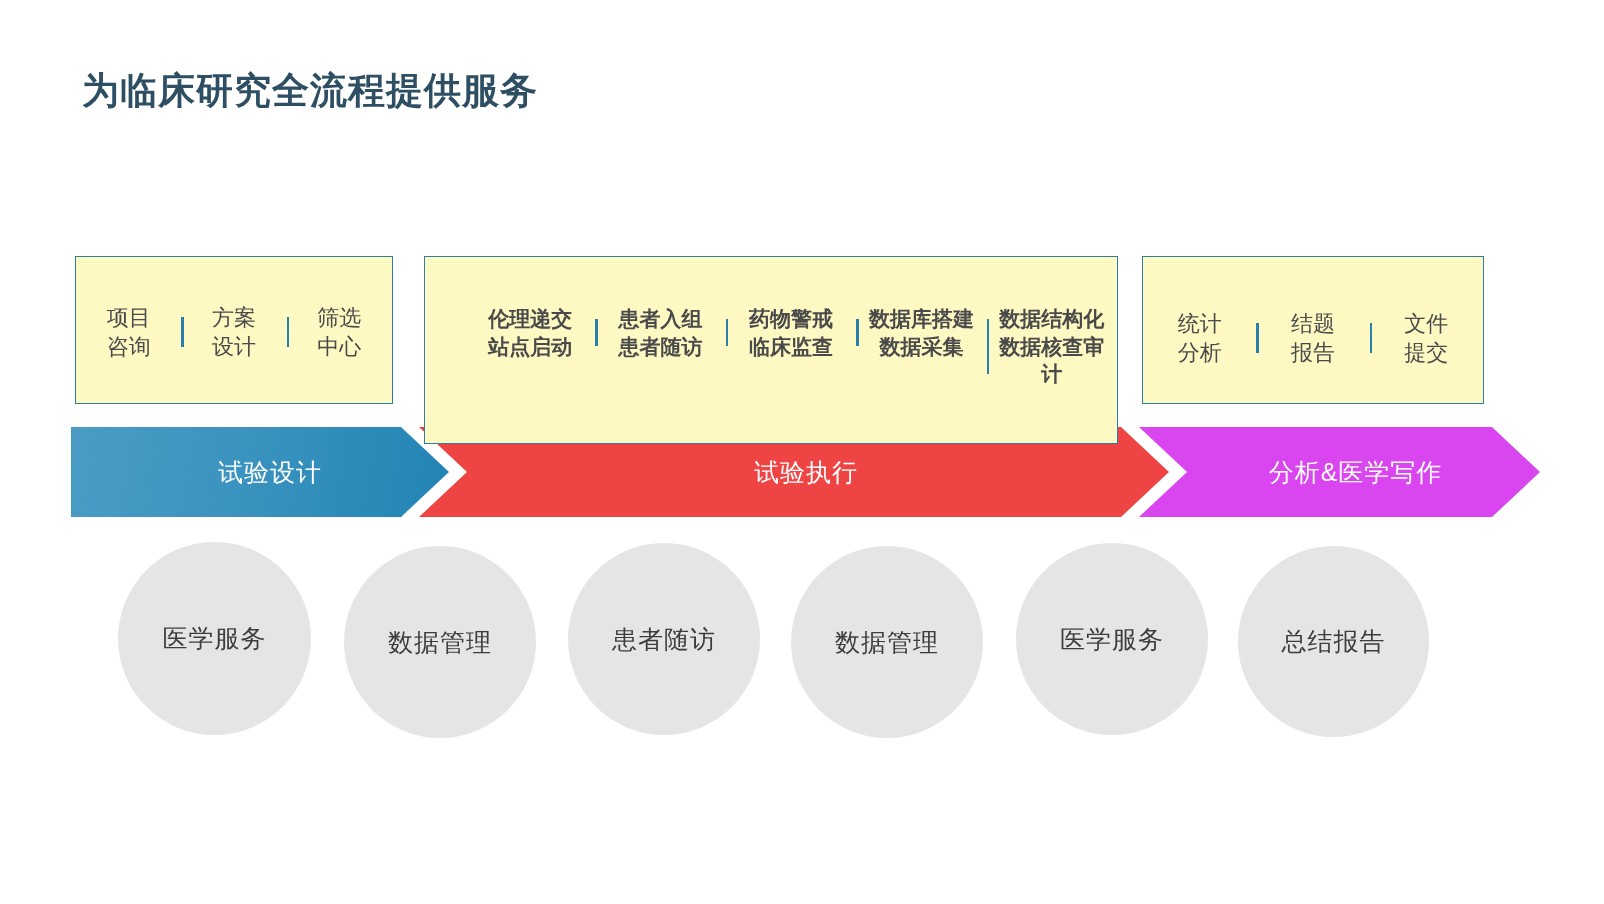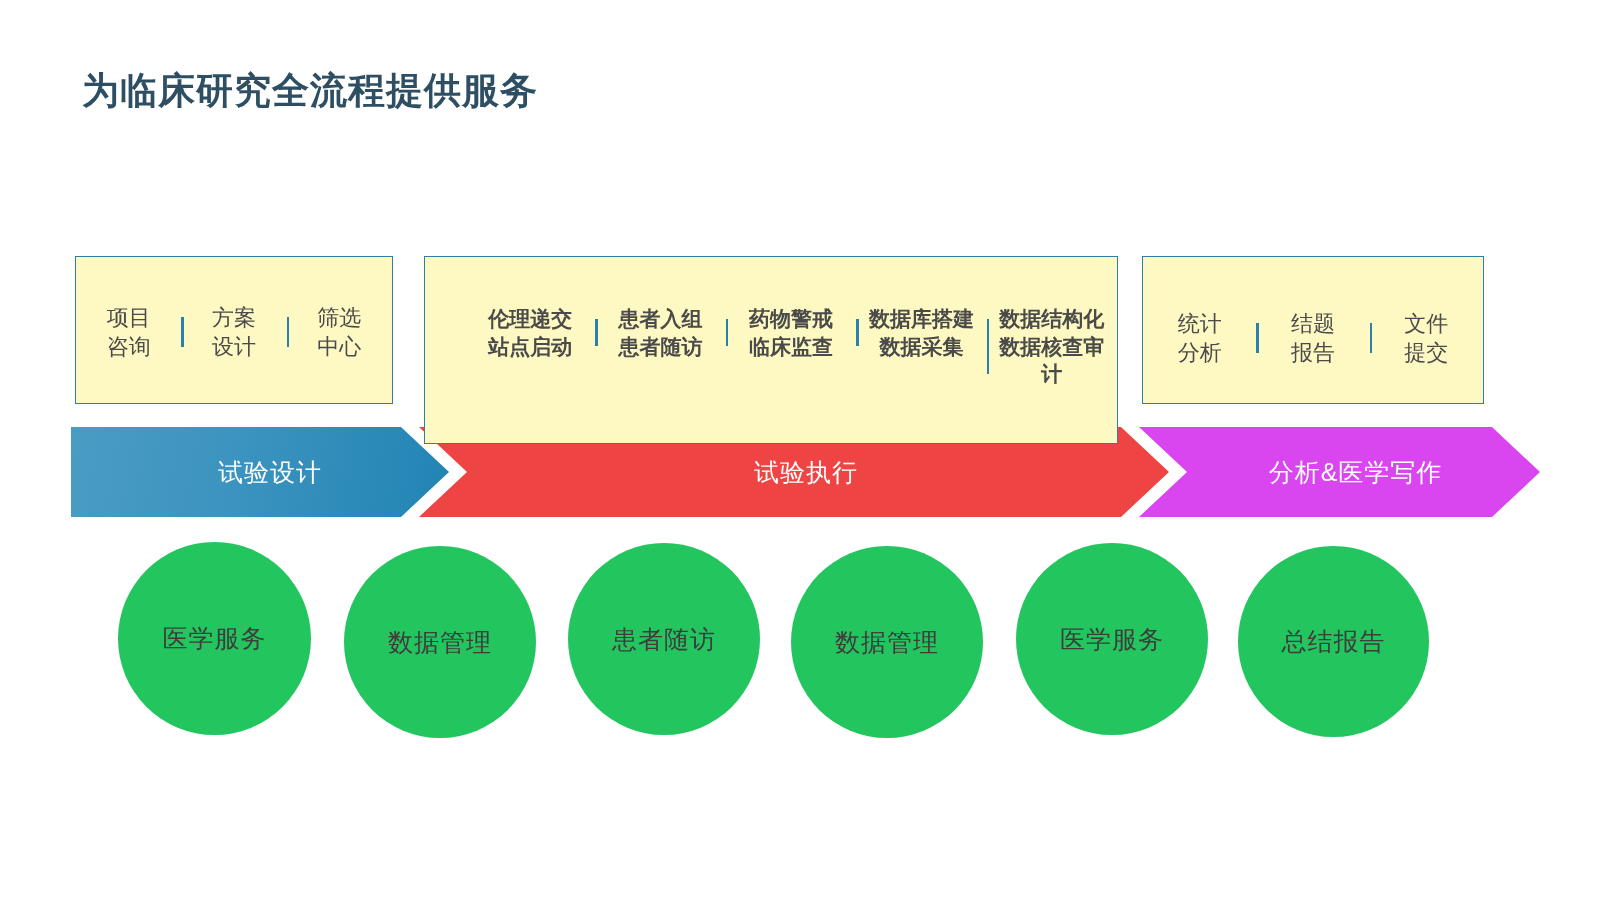--- a/index.html
+++ b/index.html
@@ -117,21 +117,21 @@
   
   #circles{
     position:absolute;
     left:0; top:540px;
     width:1604px; height:215px;
     z-index:1;
   }
   .circle{
     position:absolute;
     border-radius:50%;
-    background:#22c55e;
+    background:#e5e5e5;
     display:flex;
     align-items:center;
     justify-content:center;
   }
   .circle-label{
     color:#3d3d3d;
     font-size:25px;
     font-weight:normal;
     letter-spacing:1px;
     white-space:nowrap;

